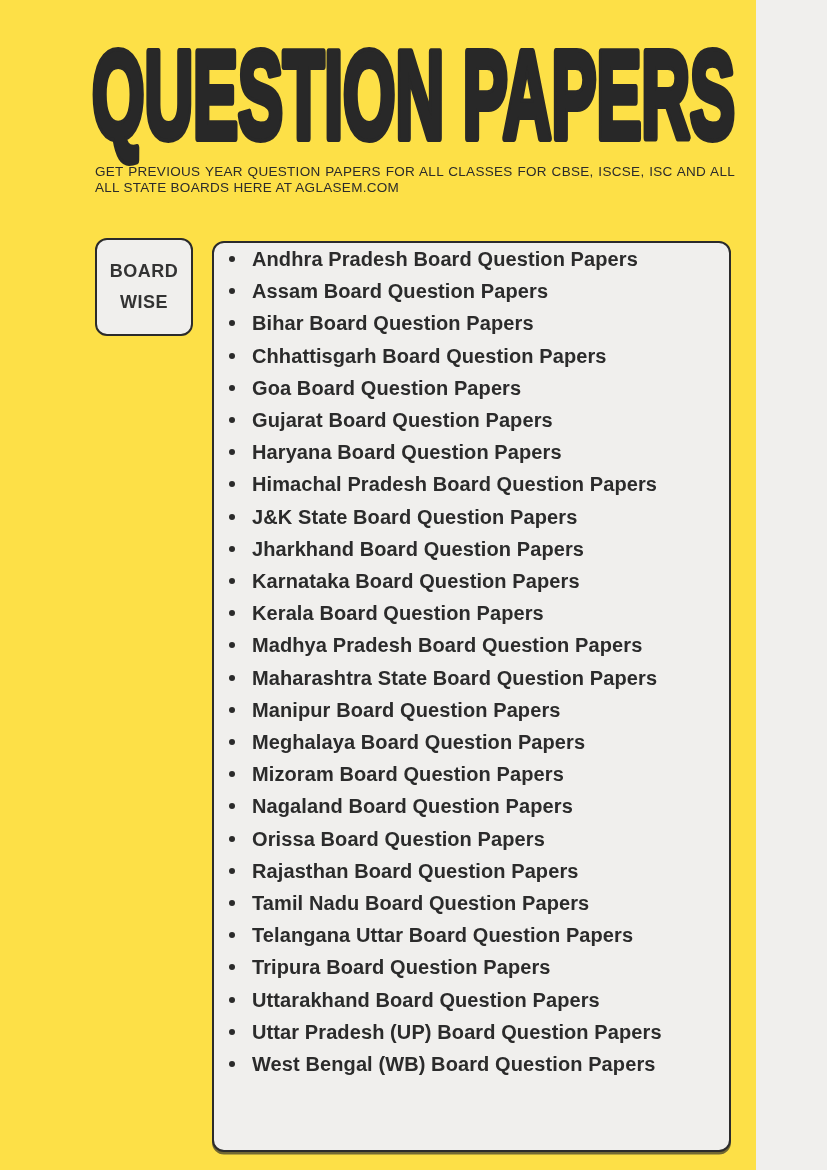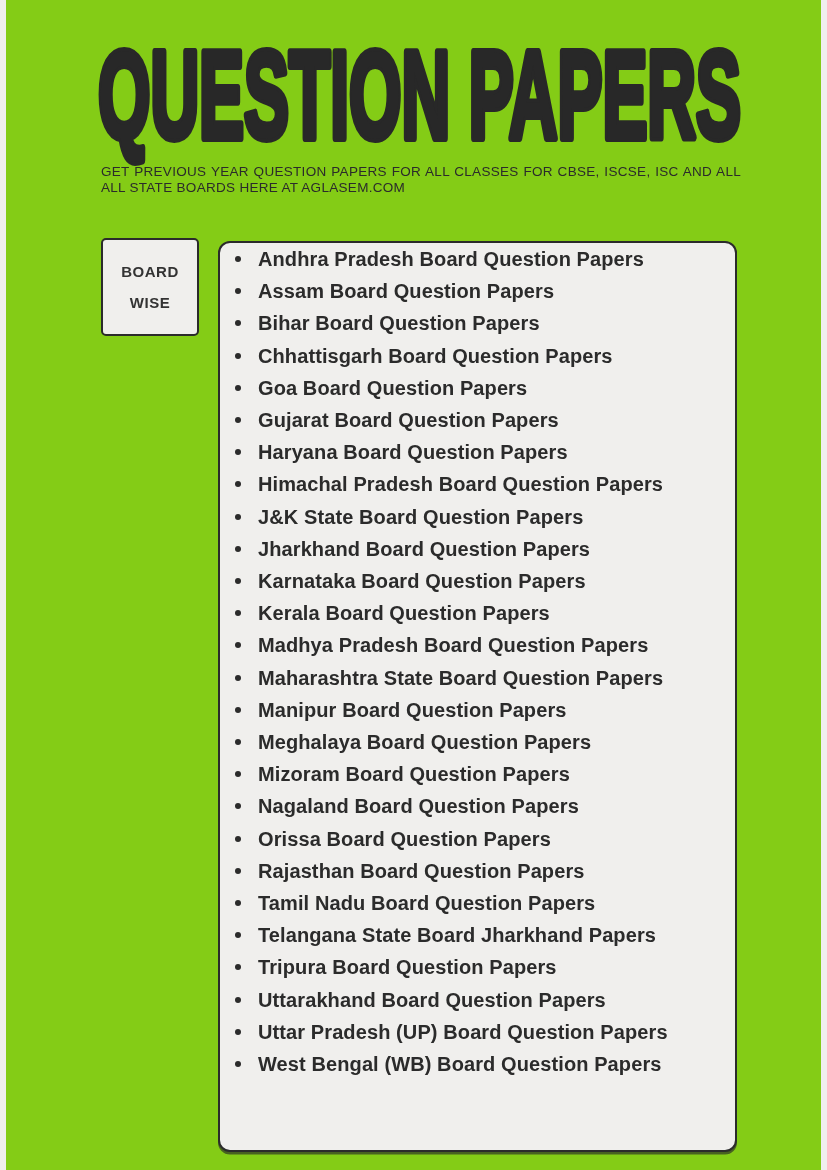--- a/index.html
+++ b/index.html
@@ -3,25 +3,24 @@
 <meta charset="utf-8">
 <style>
   * { margin: 0; padding: 0; box-sizing: border-box; }
   html, body { width: 827px; }
   body {
     font-family: "Liberation Sans", sans-serif;
     background: #f0efed;
   }
   .page {
     position: relative;
-    width: 815px;
+    width: 756px;
     height: 1170px;
-    background: #84cc16;
+    background: #fde047;
     overflow: hidden;
-    margin-left: 6px;
   }
 
   
   .title-wrap {
     position: absolute;
     left: 92px;
     top: 45px;
     width: 660px;
     height: 110px;
   }
@@ -52,28 +51,28 @@
   }
 
   
   .board-wise {
     position: absolute;
     left: 95px;
     top: 238px;
     width: 98px;
     height: 98px;
     border: 2.5px solid #2b2b2b;
-    border-radius: 5px;
+    border-radius: 12px;
     background: #f0efed;
     display: flex;
     flex-direction: column;
     align-items: center;
     justify-content: center;
     color: #333333;
-    font-size: 15px;
+    font-size: 18px;
     font-weight: bold;
     line-height: 31px;
     letter-spacing: 0.5px;
     text-align: center;
   }
 
   
   .list-box {
     position: absolute;
     left: 212px;
@@ -147,21 +146,21 @@
         <li>Kerala Board Question Papers</li>
         <li>Madhya Pradesh Board Question Papers</li>
         <li>Maharashtra State Board Question Papers</li>
         <li>Manipur Board Question Papers</li>
         <li>Meghalaya Board Question Papers</li>
         <li>Mizoram Board Question Papers</li>
         <li>Nagaland Board Question Papers</li>
         <li>Orissa Board Question Papers</li>
         <li>Rajasthan Board Question Papers</li>
         <li>Tamil Nadu Board Question Papers</li>
-        <li>Telangana State Board Jharkhand Papers</li>
+        <li>Telangana Uttar Board Question Papers</li>
         <li>Tripura Board Question Papers</li>
         <li>Uttarakhand Board Question Papers</li>
         <li>Uttar Pradesh (UP) Board Question Papers</li>
         <li>West Bengal (WB) Board Question Papers</li>
       </ul>
   </div>
 
 </div>
 
 </body></html>

